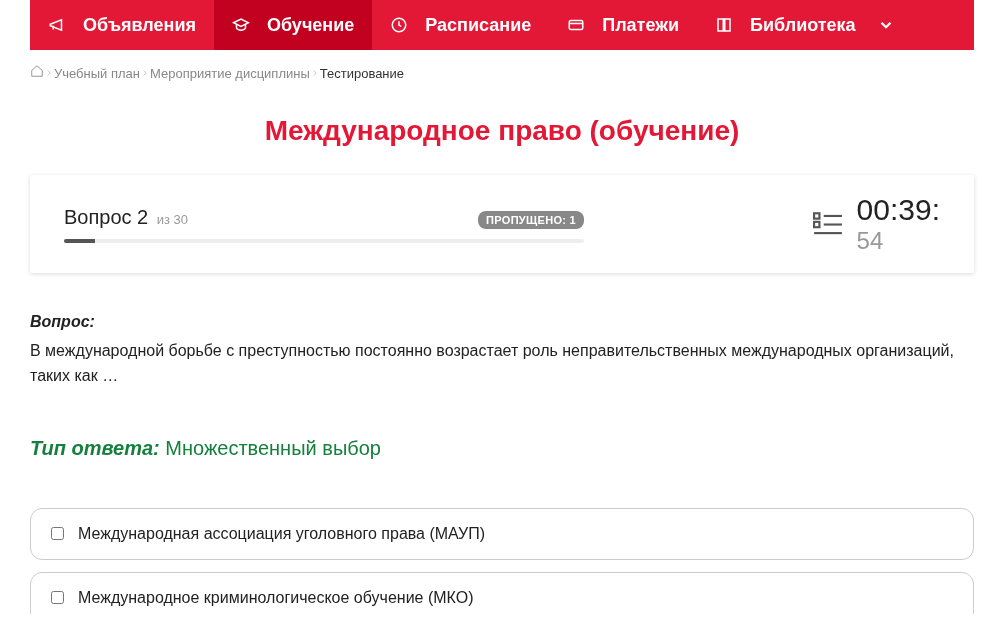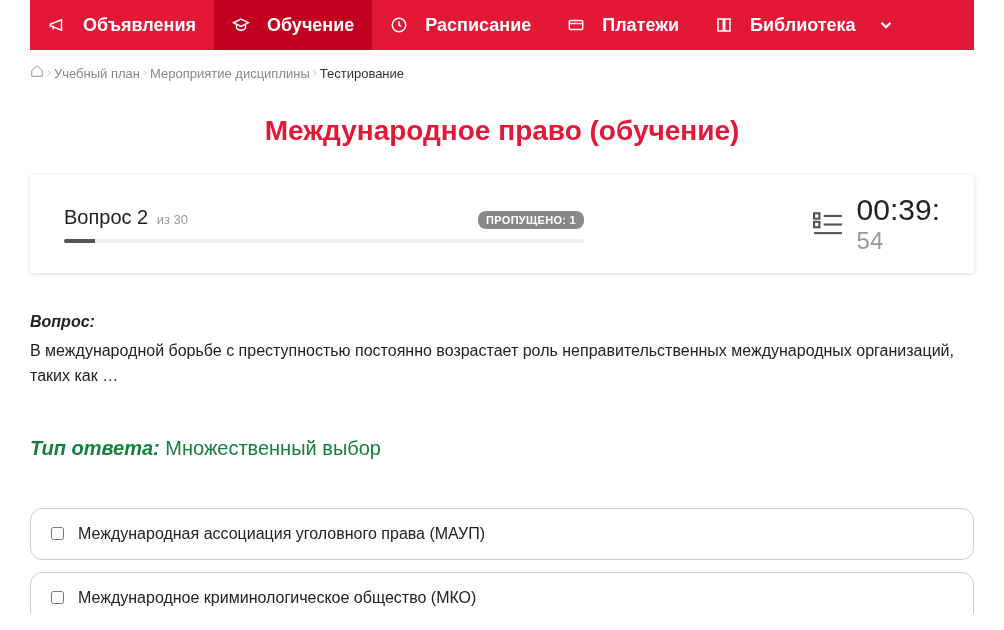--- a/index.html
+++ b/index.html
@@ -287,21 +287,21 @@
         <span>Множественный выбор</span>
       </div>
 
       <div class="options">
         <label class="option">
           <input type="checkbox" style="">
           <span>Международная ассоциация уголовного права (МАУП)</span>
         </label>
         <label class="option">
           <input type="checkbox" style="">
-          <span>Международное криминологическое общество (МКО)</span>
+          <span>Международное криминологическое обучение (МКО)</span>
         </label>
         <div class="option-partial"></div>
       </div>
     </div>
 
   </div>
 </div>
 <div class="hscroll-wrap">
     <div class="hscroll-inner"></div>
   </div>

